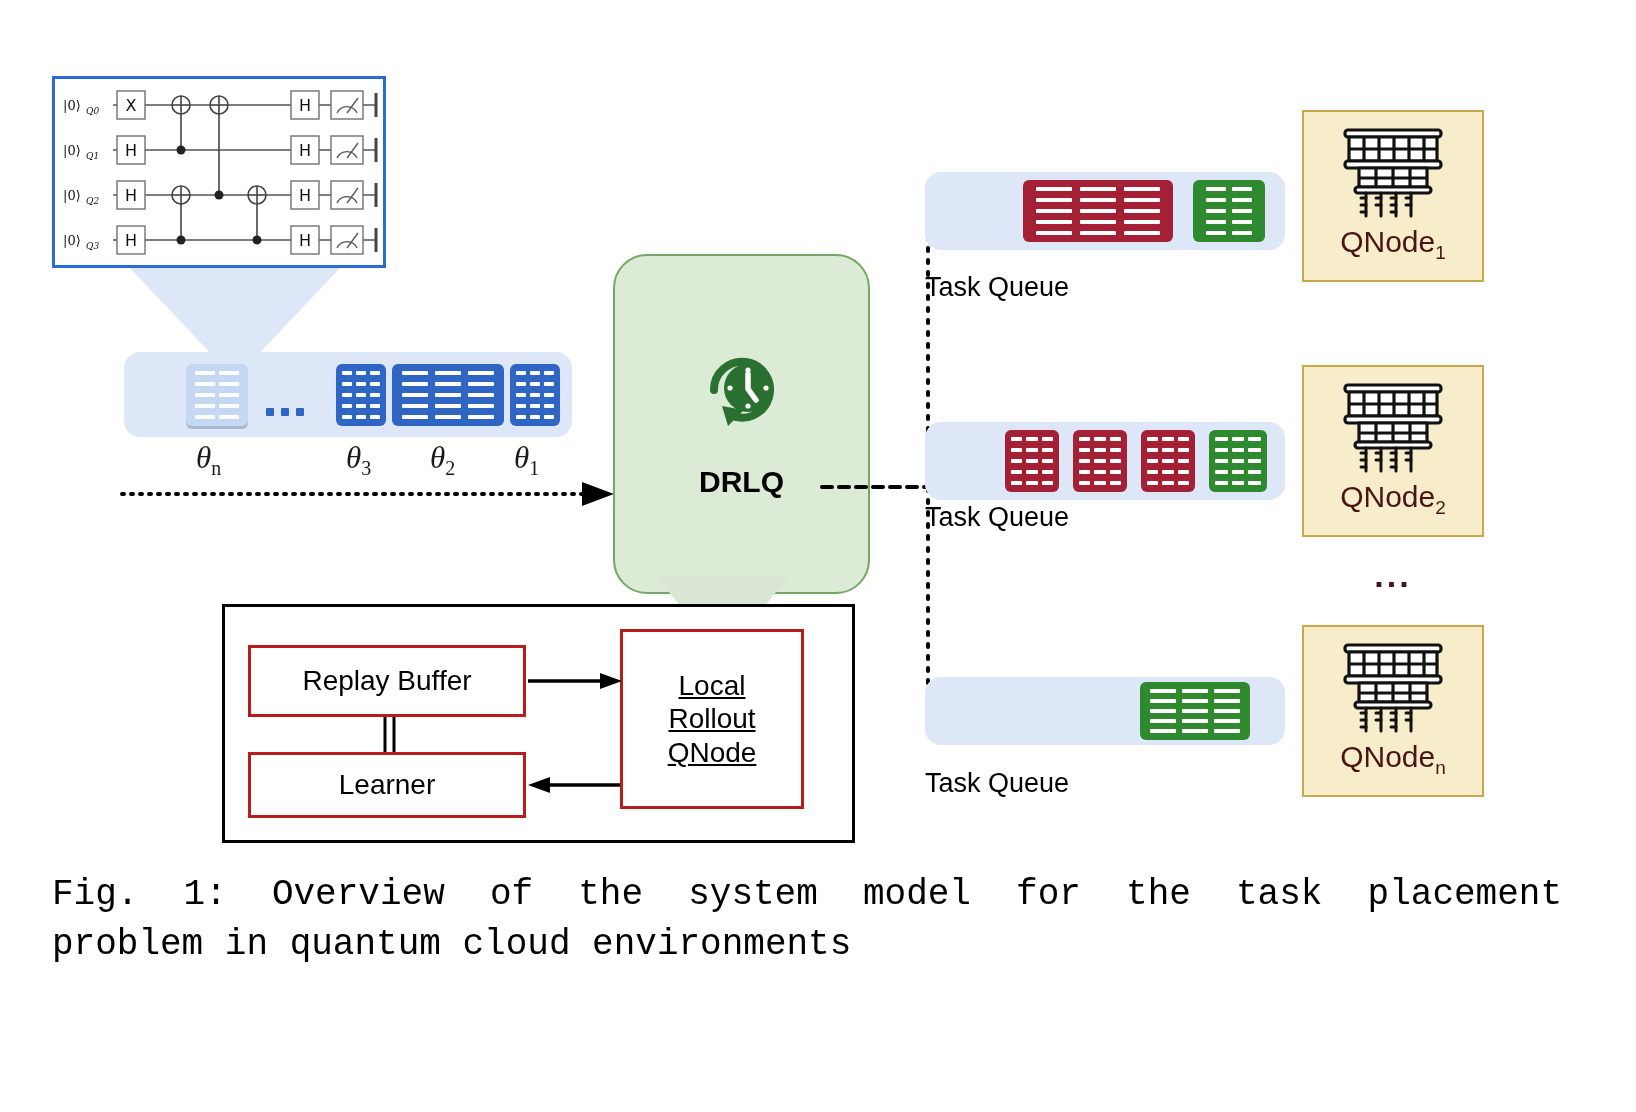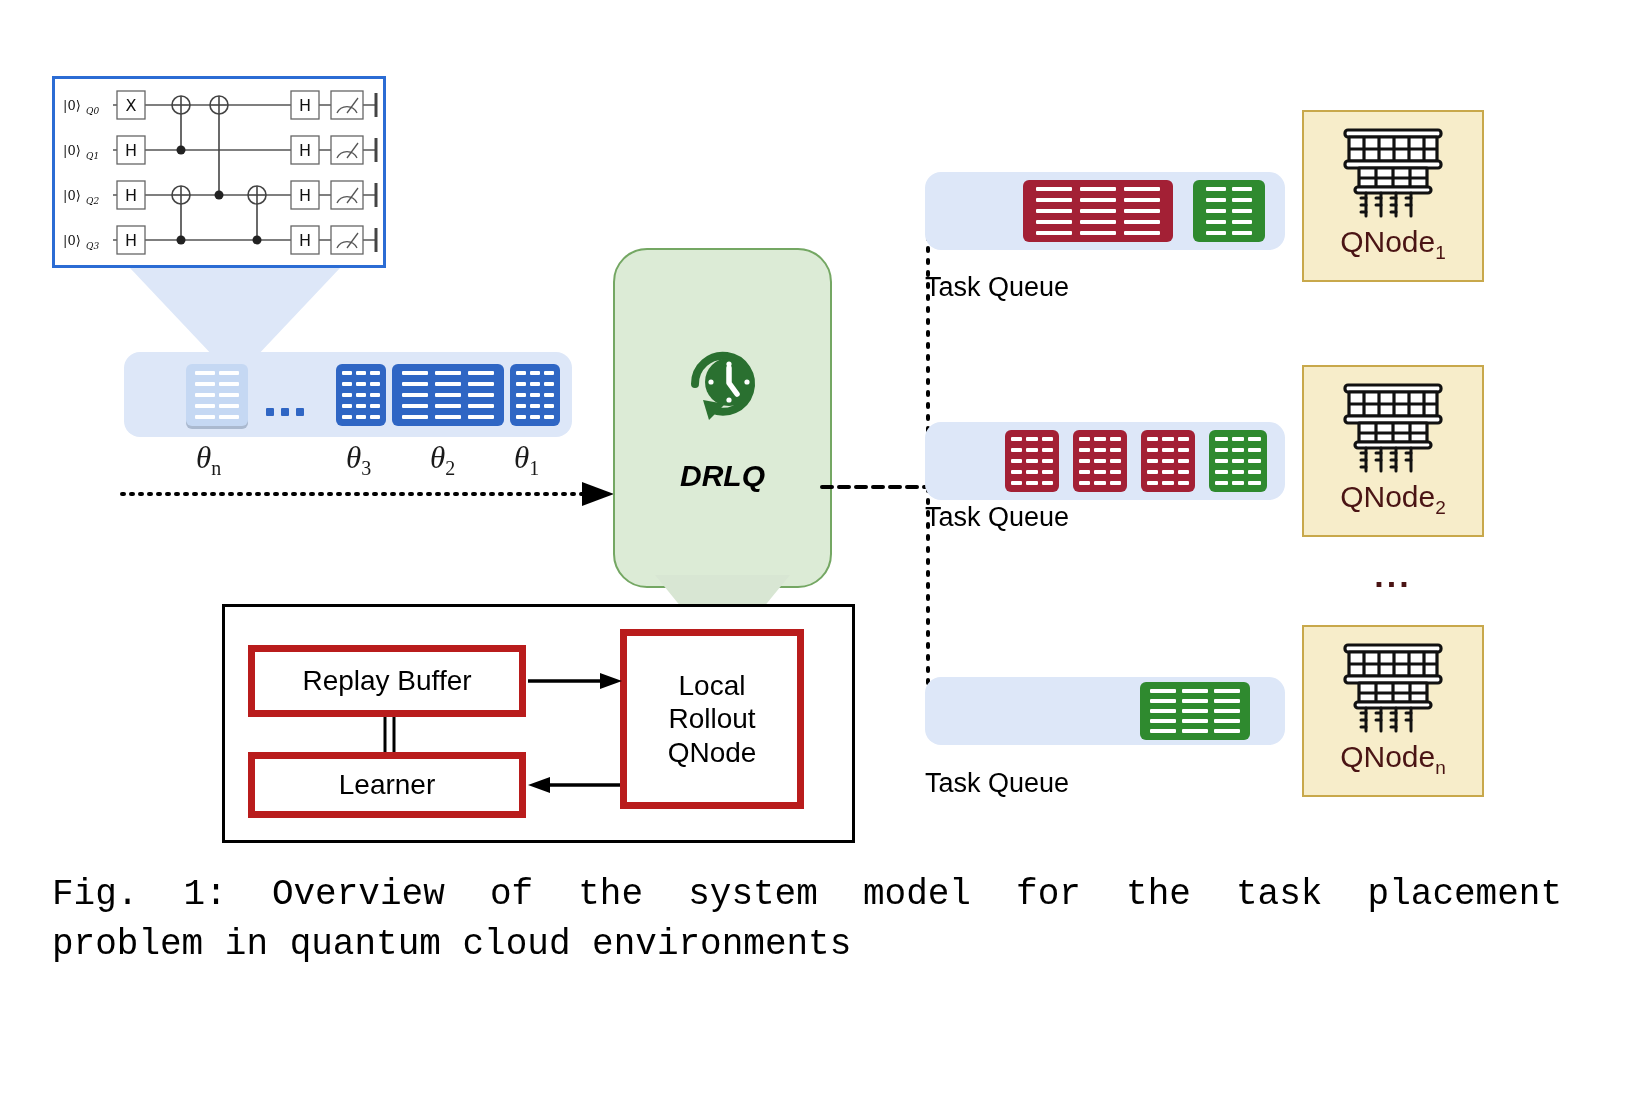--- a/index.html
+++ b/index.html
@@ -140,28 +140,27 @@
     font-size: 27px;
     color: #000;
     display: block;
     line-height: 1.16;
   }
 
   
   #drlq {
     position: absolute;
     left: 613px;
-    top: 248px;
-    width: 219px;
+    top: 254px;
+    width: 257px;
     height: 340px;
     background: #dcebd6;
     border: 2px solid #74a763;
     border-radius: 34px;
     box-sizing: border-box;
-    font-style: italic;
   }
   #drlq-icon {
     position: absolute;
     left: 50%;
     top: 92px;
     transform: translateX(-50%);
   }
   #drlq-text {
     position: absolute;
     left: 0;
@@ -198,34 +197,34 @@
     left: 222px;
     top: 604px;
     width: 633px;
     height: 239px;
     border: 3px solid #000;
     box-sizing: border-box;
     background: #fff;
   }
   .inner-box {
     position: absolute;
-    border: 7px solid #b91c1c;
+    border: 3px solid #b91c1c;
     box-sizing: border-box;
     background: #fff;
     display: flex;
     align-items: center;
     justify-content: center;
     text-align: center;
     font-size: 28px;
     color: #000;
     line-height: 1.18;
   }
   #replay-buffer { left: 248px; top: 645px; width: 278px; height: 72px; }
   #learner       { left: 248px; top: 752px; width: 278px; height: 66px; }
-  #rollout       { left: 620px; top: 629px; width: 184px; height: 180px; }
+  #rollout       { left: 620px; top: 629px; width: 184px; height: 180px; text-decoration: underline; }
 
   #drl-arrows {
     position: absolute;
     left: 222px;
     top: 604px;
     width: 633px;
     height: 239px;
   }
 
   

